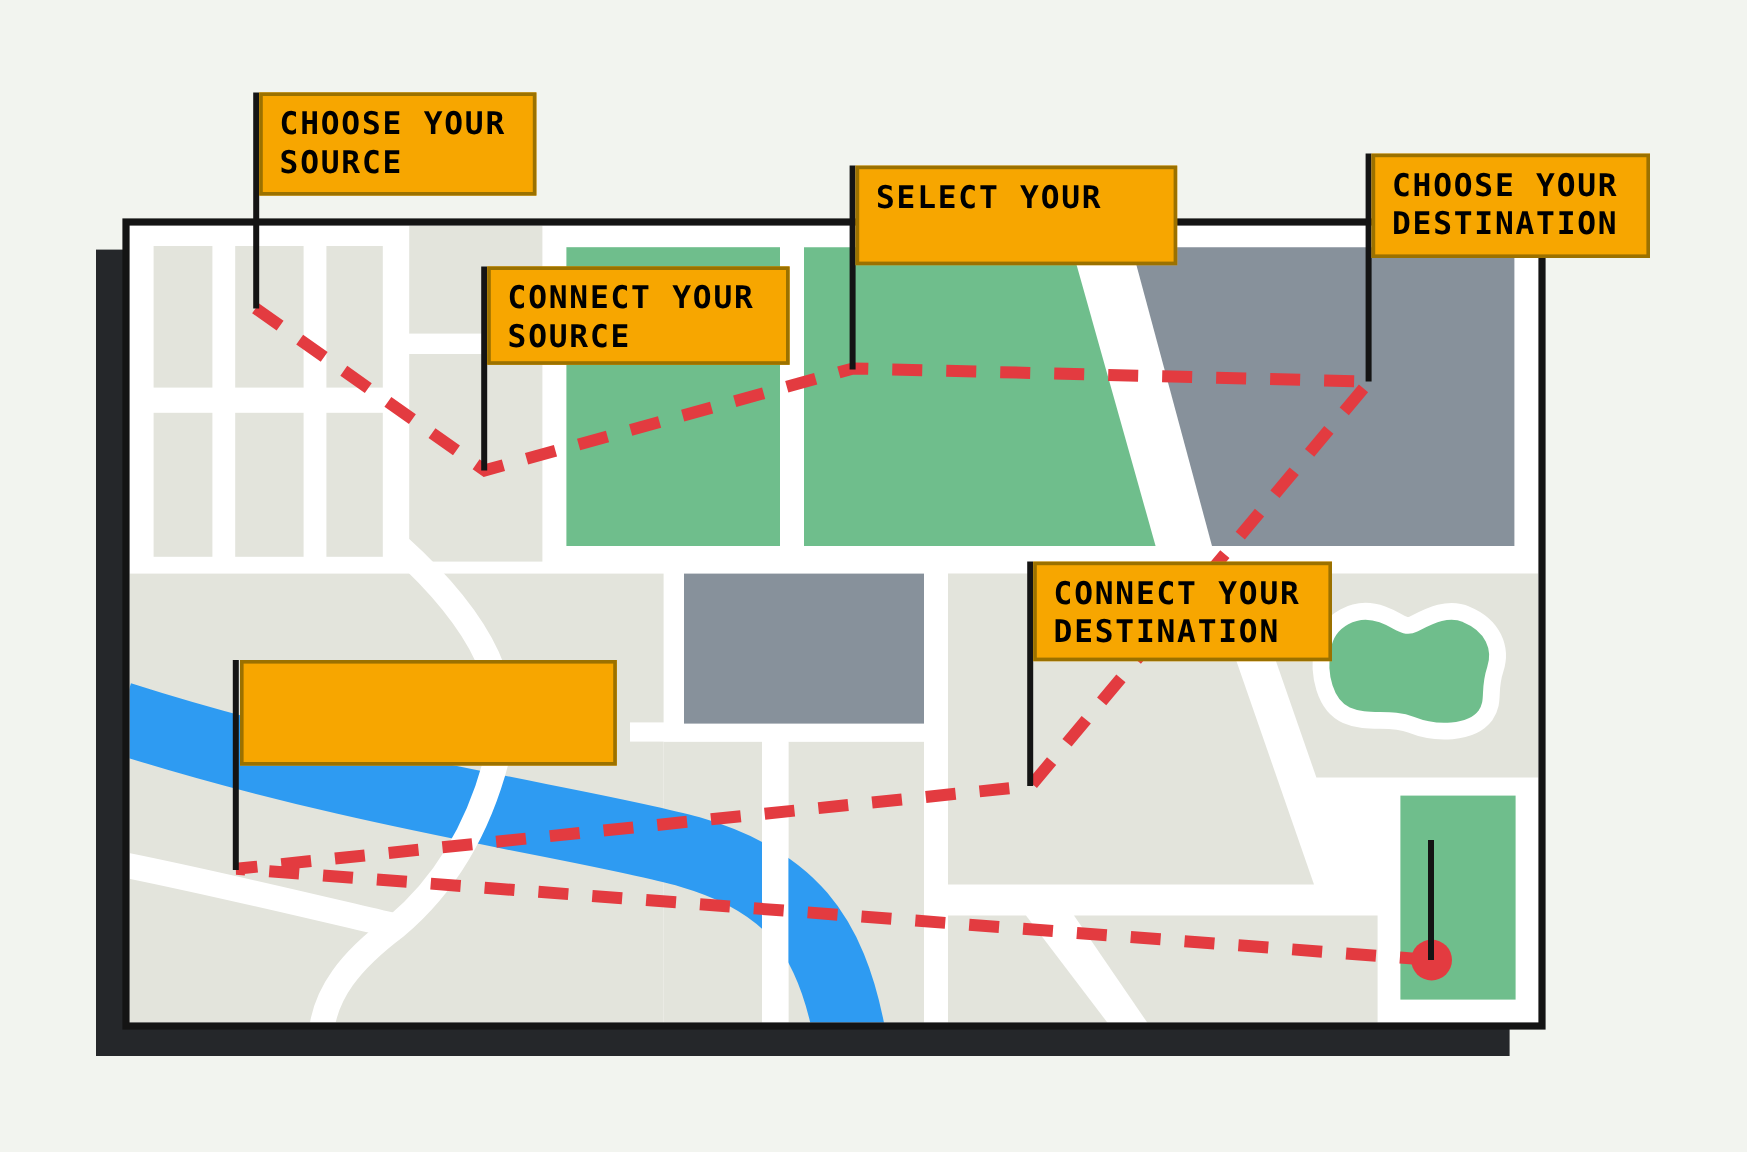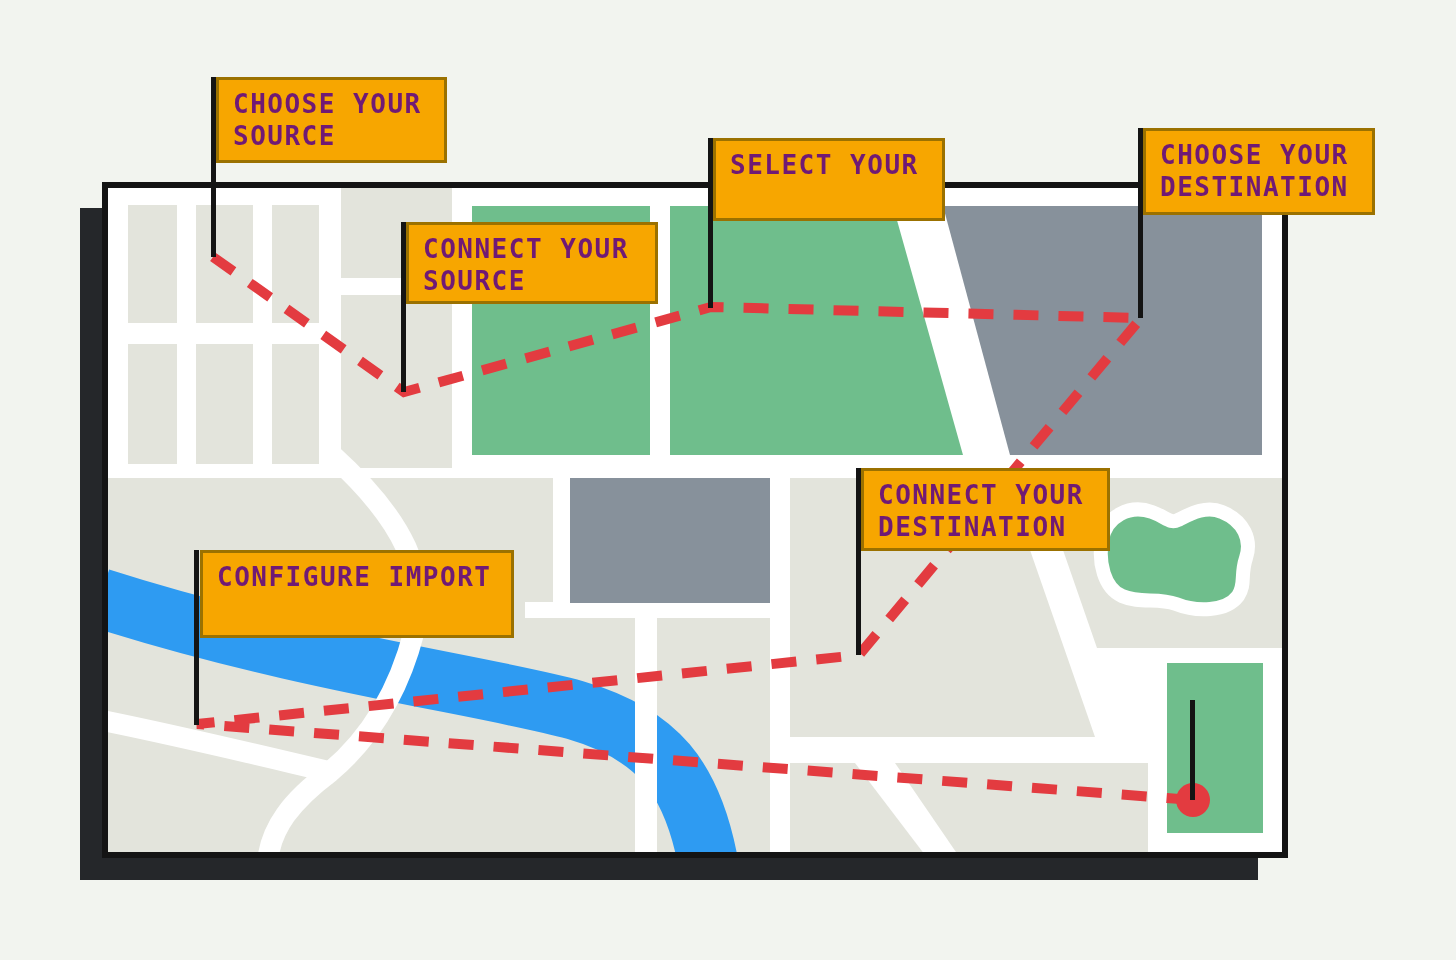--- a/index.html
+++ b/index.html
@@ -40,21 +40,21 @@
   .pond{fill:var(--park-green);stroke:#FFFFFF;stroke-width:14;}
   .route{fill:none;stroke:var(--route-red);stroke-width:10;stroke-dasharray:25 20;}
   .route-dot{fill:var(--route-red);}
   .pole{stroke:var(--map-outline);stroke-width:5;}
 
   
   .step-label{
     position:absolute;
     background:var(--label-orange);
     border:3px solid var(--label-orange-border);
-    color:#701a75;
+    color:#000000;
     font-size:26px;
     line-height:32px;
     font-weight:700;
     letter-spacing:1.5px;
     padding:8px 14px;
     white-space:nowrap;
   }
   .step-label span{display:block;}
   .step-label.dark{
     background:var(--label-dark);
@@ -142,32 +142,31 @@
   <div class="step-label" style="left:216px;top:77px;width:231px;height:86px">
     <span>CHOOSE YOUR</span>
     <span>SOURCE</span>
   </div>
 
   <div class="step-label" style="left:406px;top:222px;width:252px;height:82px">
     <span>CONNECT YOUR</span>
     <span>SOURCE</span>
   </div>
 
-  <div class="step-label" style="left:713px;top:138px;width:232px;height:83px">
+  <div class="step-label" style="left:713px;top:138px;width:268px;height:83px">
     <span>SELECT YOUR</span>
   </div>
 
   <div class="step-label" style="left:1143px;top:128px;width:232px;height:87px">
     <span>CHOOSE YOUR</span>
     <span>DESTINATION</span>
   </div>
 
   <div class="step-label" style="left:861px;top:468px;width:249px;height:83px">
     <span>CONNECT YOUR</span>
     <span>DESTINATION</span>
   </div>
 
   <div class="step-label" style="left:200px;top:550px;width:314px;height:88px">
-    <span>CONFIGURE IMPORT</span>
   </div>
 
 
 </div>
 
 </body></html>

